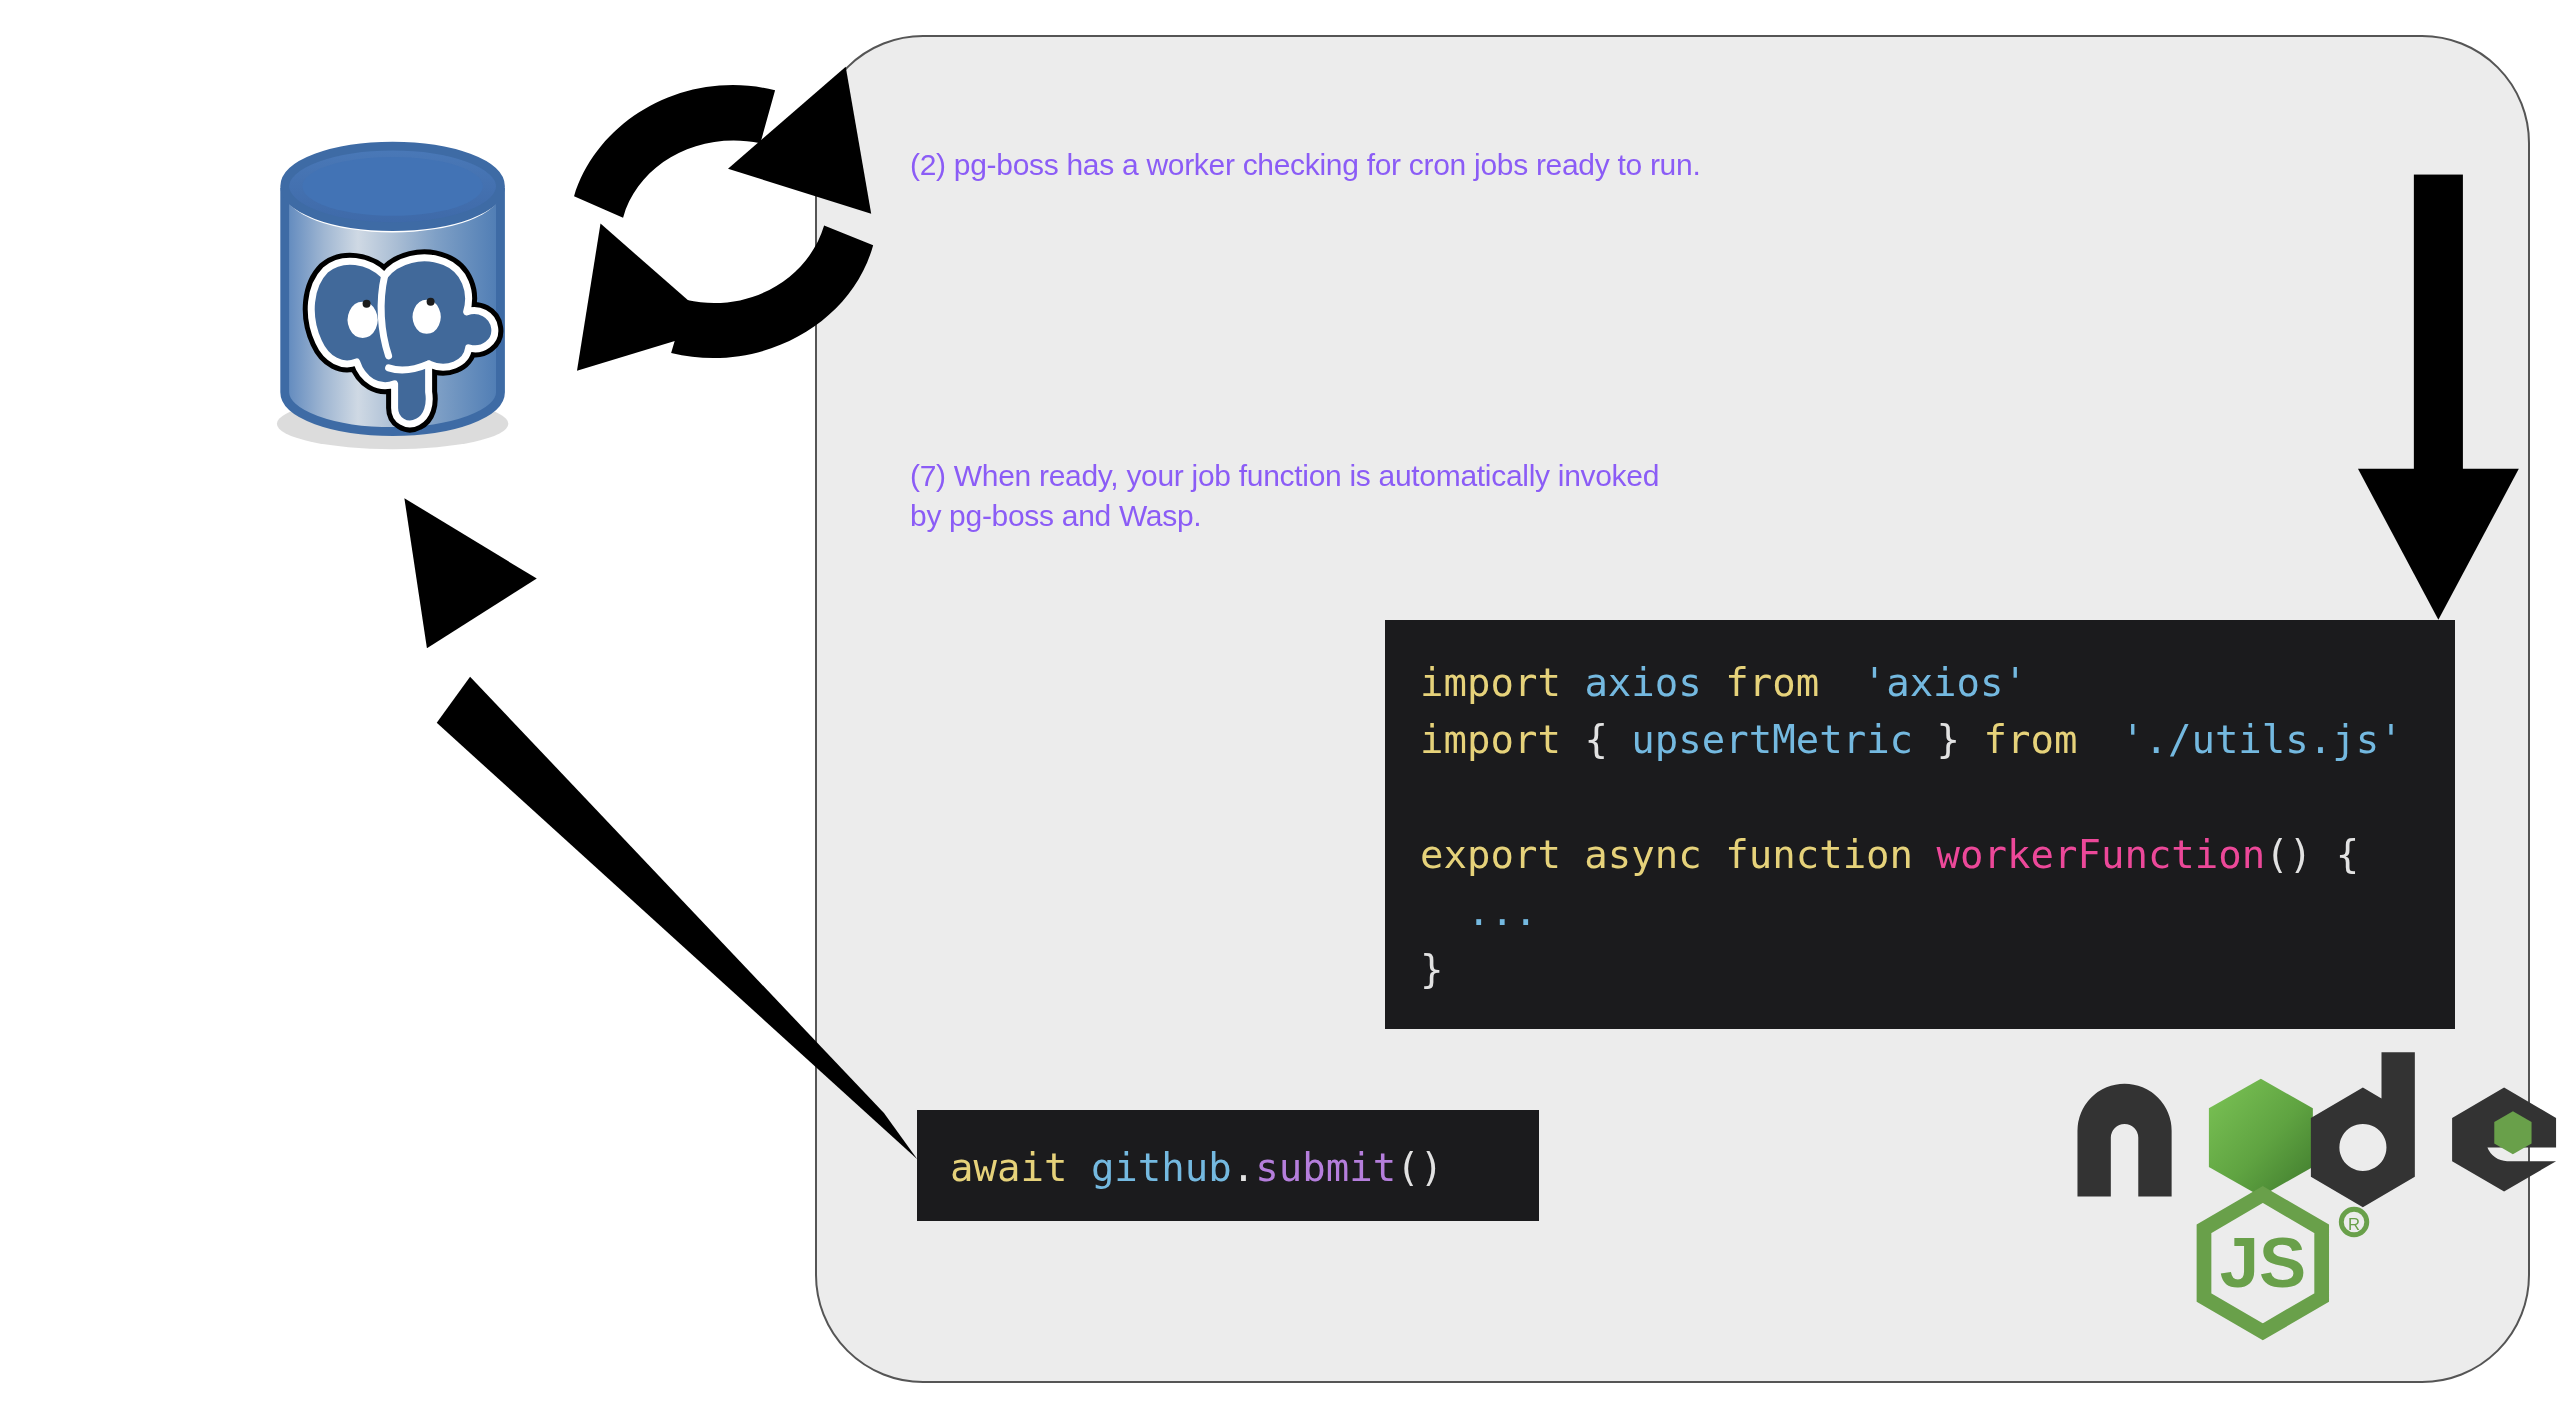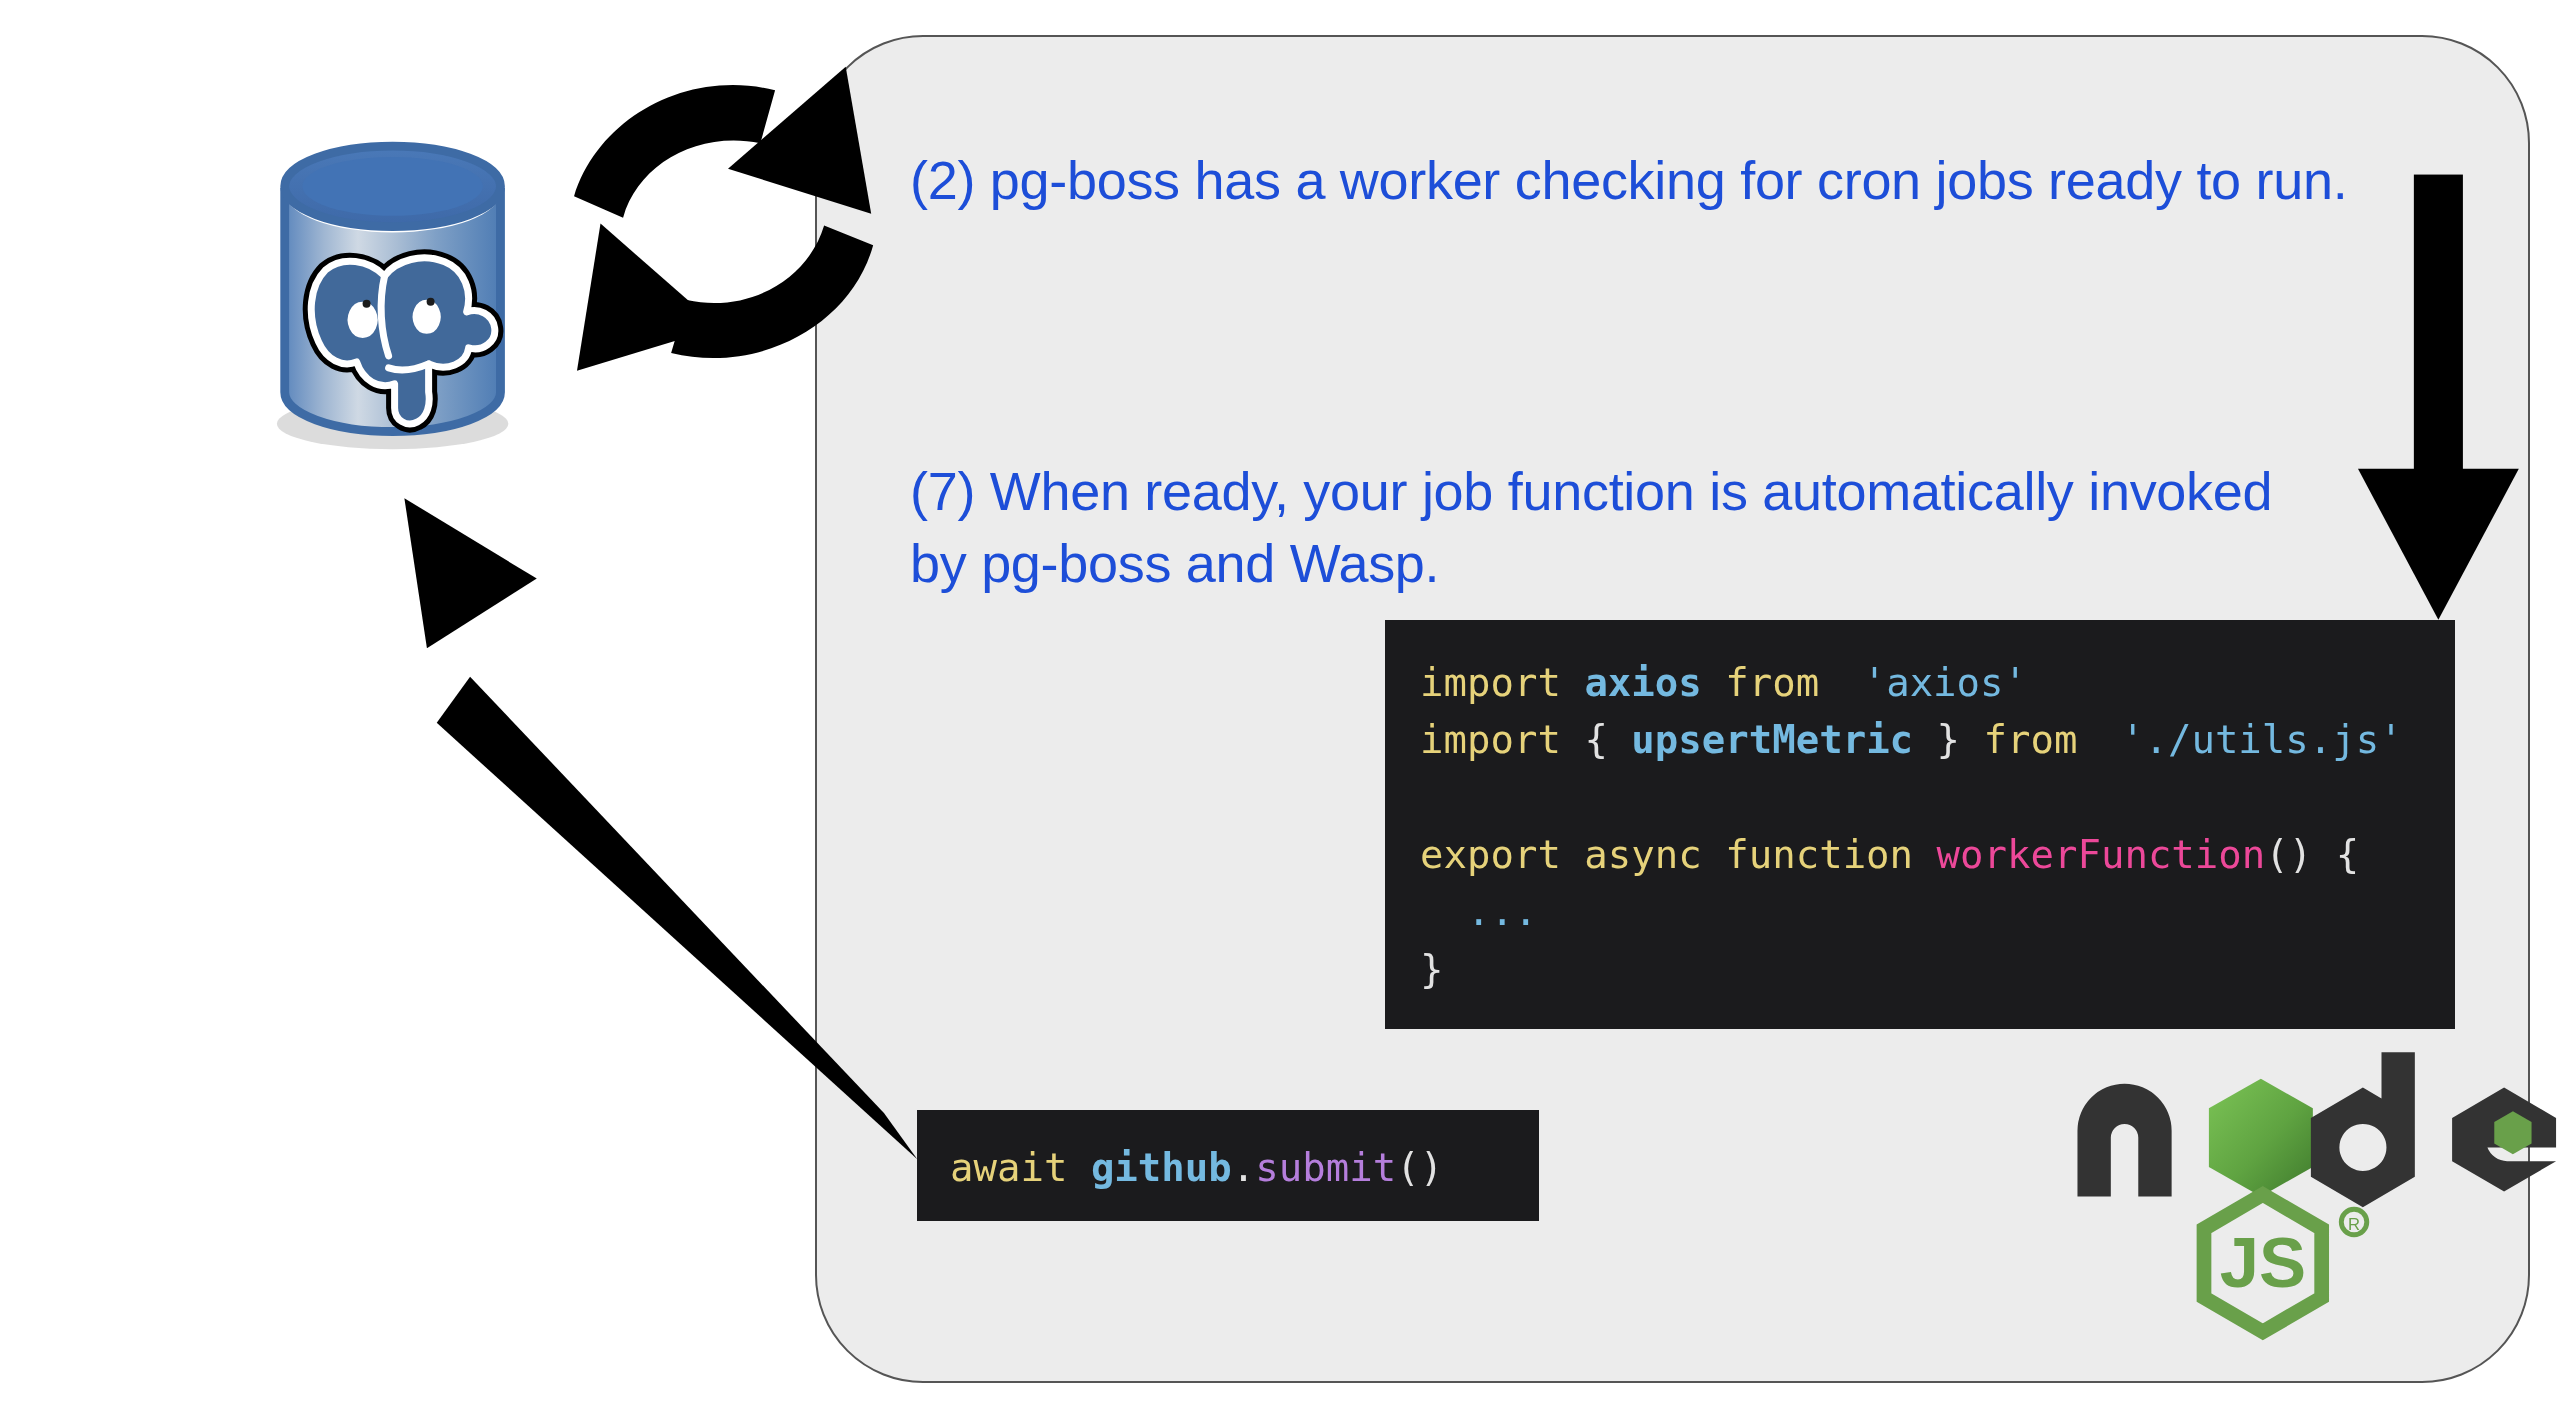--- a/index.html
+++ b/index.html
@@ -25,23 +25,23 @@
     height: 1348px;
     background: #ececec;
     border: 2.9px solid #555555;
     border-radius: 108px;
     box-sizing: border-box;
   }
 
   
   .anno {
     position: absolute;
-    color: #1d4ed8;
+    color: #8b5cf6;
     font-family: "Liberation Sans", sans-serif;
-    font-size: 54px;
+    font-size: 30px;
     line-height: 1.33;
     white-space: pre-line;
     letter-spacing: -0.3px;
   }
   #step1-text { left: 47px;  top: 763px;  width: 549px; }
   #step2-text { left: 910px; top: 145px;  width: 1452px; }
   #step3-text { left: 910px; top: 456px;  width: 1491px; }
 
   
   .code-block {
@@ -62,21 +62,21 @@
     padding: 34px 0 0 35px;
   }
   #submit-code {
     left: 917px;
     top: 1110px;
     width: 622px;
     height: 111px;
     padding: 29px 0 6px 33px;
   }
   .tok-kw   { color: #e6d27a; }
-  .tok-id   { color: #74b9e0; font-weight: bold; }
+  .tok-id   { color: #74b9e0; }
   .tok-str  { color: #74b9e0; margin-left: 20px; }
   .tok-fn   { color: #ec4899; }
   .tok-meth { color: #b57edc; }
   .tok-pun  { color: #e2e2e2; }
   .tok-dots { color: #74b9e0; }
 
   
   #vector-layer {
     position: absolute;
     left: 0; top: 0;

